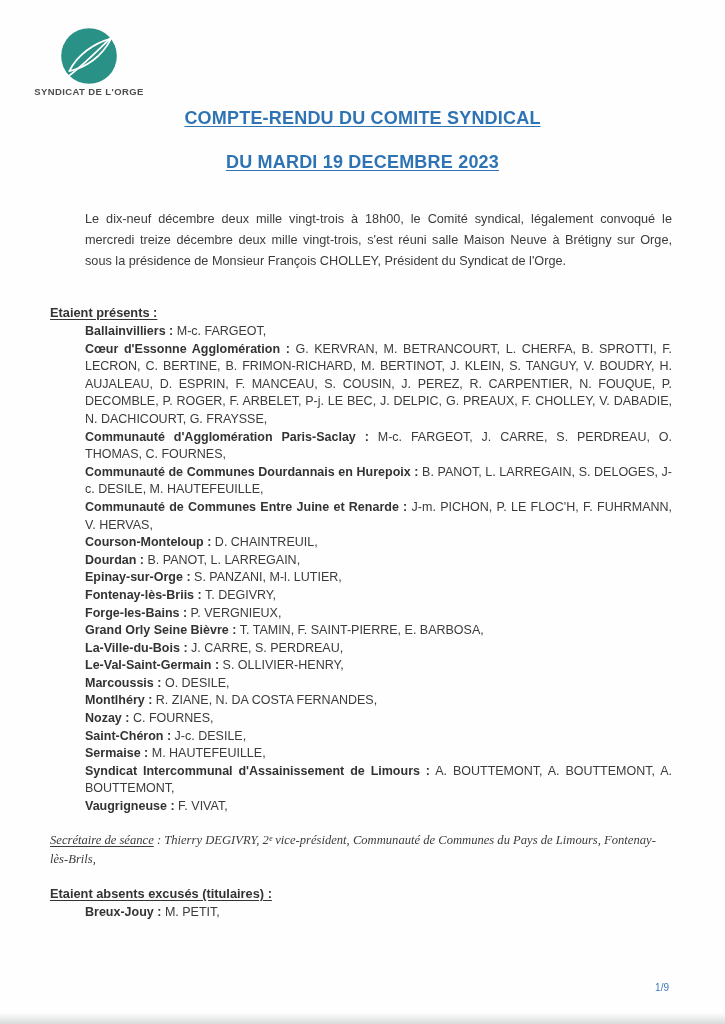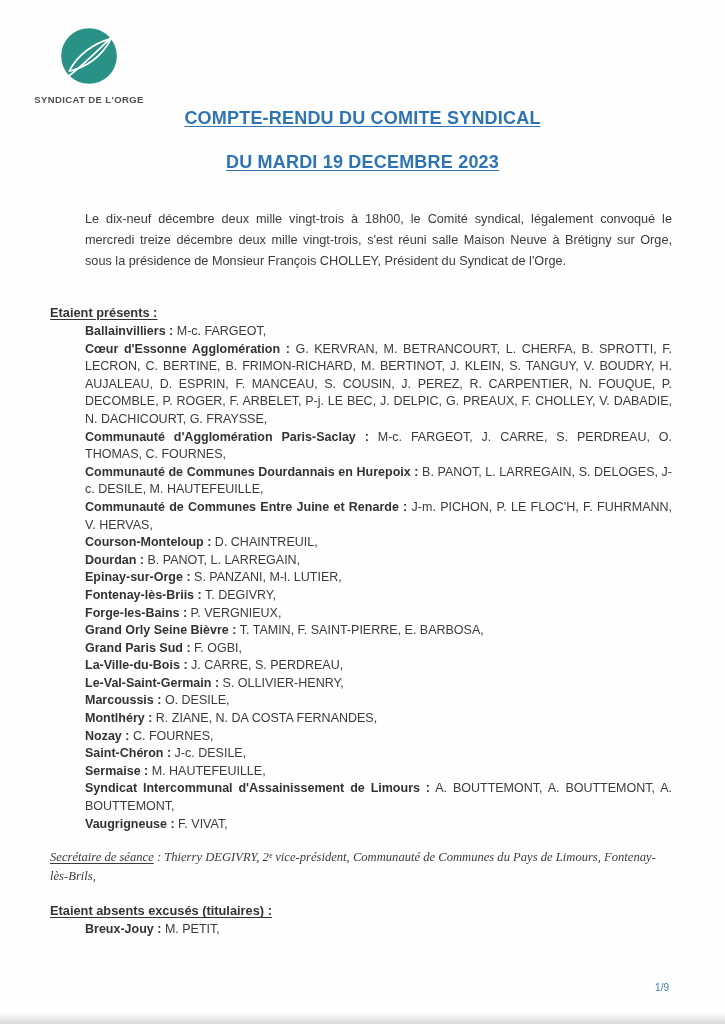--- a/index.html
+++ b/index.html
@@ -21,21 +21,21 @@
     overflow:hidden;
   }
   
   .logo{
     position:absolute;top:27px;left:30px;width:118px;
     text-align:center;
   }
   .logo-circle{width:58px;height:58px;margin:0 auto;}
   .logo-circle svg{display:block;width:58px;height:58px;}
   .logo-text{
-    margin-top:9px;
+    margin-top:1px;
     font-size:9.5px;font-weight:bold;color:#4d4d4d;
     letter-spacing:.4px;white-space:nowrap;
   }
   
   .title-block{position:absolute;top:108px;left:0;width:100%;text-align:center;}
   .doc-title,.doc-subtitle{
     color:var(--title-blue);
     font-weight:bold;
     font-size:18px;
     letter-spacing:.2px;
@@ -126,21 +126,20 @@
         <div class="row"><span class="commune">Dourdan :</span> <span>B. PANOT, L. LARREGAIN,</span></div>
 
         <div class="row"><span class="commune">Epinay-sur-Orge :</span> <span>S. PANZANI, M-l. LUTIER,</span></div>
 
         <div class="row"><span class="commune">Fontenay-lès-Briis :</span> <span>T. DEGIVRY,</span></div>
 
         <div class="row"><span class="commune">Forge-les-Bains :</span> <span>P. VERGNIEUX,</span></div>
 
         <div class="row"><span class="commune">Grand Orly Seine Bièvre :</span> <span>T. TAMIN, F. SAINT-PIERRE, E. BARBOSA,</span></div>
 
-        <div class="row"><span class="commune">Grand Paris Sud :</span> <span>F. OGBI,</span></div>
 
         <div class="row"><span class="commune">La-Ville-du-Bois :</span> <span>J. CARRE, S. PERDREAU,</span></div>
 
         <div class="row"><span class="commune">Le-Val-Saint-Germain :</span> <span>S. OLLIVIER-HENRY,</span></div>
 
         <div class="row"><span class="commune">Marcoussis :</span> <span>O. DESILE,</span></div>
 
         <div class="row"><span class="commune">Montlhéry :</span> <span>R. ZIANE, N. DA COSTA FERNANDES,</span></div>
 
         <div class="row"><span class="commune">Nozay :</span> <span>C. FOURNES,</span></div>

